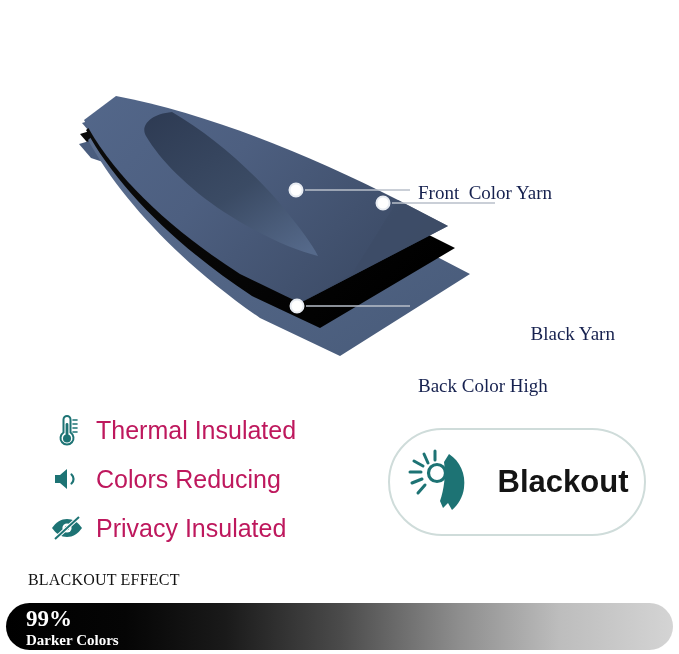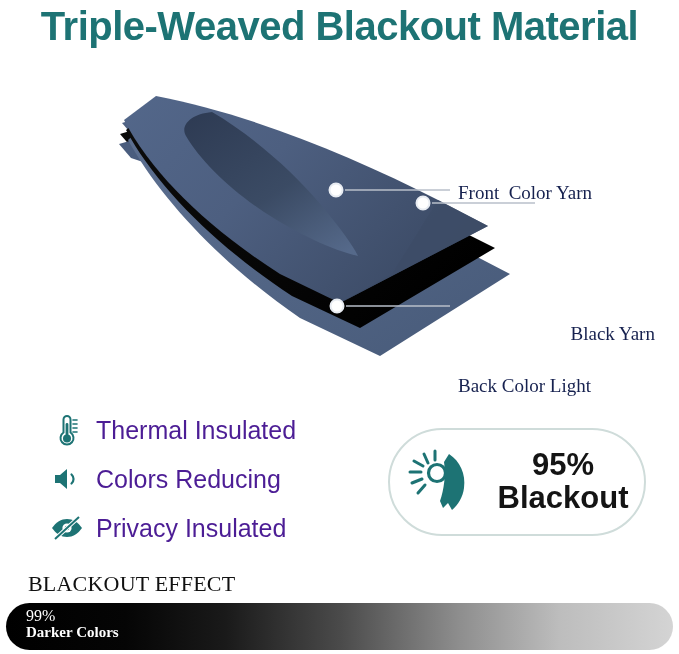--- a/index.html
+++ b/index.html
@@ -30,21 +30,20 @@
     color: #1d7374;
     white-space: nowrap;
   }
 
   
   #diagram {
     position: absolute;
     left: 0; top: 78px;
     width: 559px;
     height: 280px;
-    margin-left: 40px;
   }
   #diagram svg { display: block; }
 
   .lbl {
     position: absolute;
     font-family: "Liberation Serif", serif;
     color: #16214f;
     font-size: 19px;
     line-height: 1.18;
     white-space: pre;
@@ -70,21 +69,21 @@
     height: 38px;
     flex: 0 0 42px;
     display: flex;
     align-items: center;
     justify-content: center;
     color: #1d7374;
   }
   .feat-label {
     font-family: "Liberation Sans", sans-serif;
     font-size: 25px;
-    color: #4c1d95;
+    color: #be185d;
     margin-left: 8px;
     white-space: nowrap;
   }
 
   
   #badge {
     position: absolute;
     left: 388px; top: 428px;
     width: 258px;
     height: 108px;
@@ -113,21 +112,21 @@
     line-height: 1.05;
   }
   #badge-pct { font-size: 31px; display: block; }
   #badge-word { font-size: 31px; display: block; }
 
   
   #be-title {
     position: absolute;
     left: 28px; top: 571px;
     font-family: "Liberation Serif", serif;
-    font-size: 22px;
+    font-size: 16px;
     color: #111111;
     letter-spacing: 0.2px;
     white-space: nowrap;
   }
   #be-bar {
     position: absolute;
     left: 6px; top: 603px;
     width: 667px;
     height: 47px;
     border-radius: 24px;
@@ -137,30 +136,29 @@
     overflow: hidden;
   }
   .be-cell {
     position: absolute;
     top: 4px;
     font-family: "Liberation Serif", serif;
     line-height: 1.08;
   }
   #be-left { left: 20px; color: #ffffff; text-align: left; }
   #be-right { right: 22px; color: #000000; text-align: right; }
-  .be-pct { font-size: 16px; font-weight: normal; display: block; }
+  .be-pct { font-size: 23px; font-weight: bold; display: block; }
   .be-sub { font-size: 15px; font-weight: bold; display: block; }
   #be-right .be-sub { font-weight: normal; font-size: 15px; }
 </style>
 </head>
 <body>
 
 <div id="page">
 
-  <div id="title">Triple-Weaved Blackout Material</div>
 
   <div id="diagram">
     <svg width="679" height="280" viewBox="0 0 679 280" xmlns="http://www.w3.org/2000/svg">
       <defs>
         <linearGradient id="gTopSheet" x1="0" y1="0" x2="1" y2="0.5">
           <stop offset="0%" stop-color="#53678a"></stop>
           <stop offset="45%" stop-color="#4d5f80"></stop>
           <stop offset="100%" stop-color="#3c4b66"></stop>
         </linearGradient>
         <linearGradient id="gBackSheet" x1="0" y1="0" x2="1" y2="1">
@@ -213,21 +211,21 @@
         <line x1="306" y1="228" x2="410" y2="228"></line>
         <circle cx="297" cy="228" r="6.5" fill="#ffffff" stroke="#e8ecf2" stroke-width="2"></circle>
       </g>
     </svg>
 
     <div class="lbl" id="lbl-front">Front  Color Yarn</div>
     <div class="lbl" id="lbl-black">
       <br>
       <span>Black Yarn</span>
     </div>
-    <div class="lbl" id="lbl-back">Back Color Light</div>
+    <div class="lbl" id="lbl-back">Back Color High</div>
   </div>
 
   <div id="features">
 
     <div class="feat">
       <span class="feat-icon">
         <svg width="26" height="34" viewBox="0 0 26 34" fill="none" stroke="currentColor" stroke-width="2">
           <path d="M9.5 19.5V6.5a3.5 3.5 0 1 1 7 0v13a6.5 6.5 0 1 1-7 0Z"></path>
           <circle cx="13" cy="25.5" r="4" fill="currentColor" stroke="none"></circle>
           <rect x="11.6" y="10" width="2.8" height="13" rx="1.4" fill="currentColor" stroke="none"></rect>
@@ -277,21 +275,20 @@
           <line x1="10" y1="45" x2="17" y2="37"></line>
           <line x1="16" y1="6" x2="20" y2="15"></line>
           <line x1="27" y1="3" x2="27" y2="12"></line>
         </g>
         <circle cx="29" cy="25" r="8.5" fill="none" stroke="currentColor" stroke-width="3.2"></circle>
         <path d="M41 6 C52 13 58 26 56 40 C55 49 50 57 44 62 L40 55 L35 60 L32 53
                  C36 42 38 26 36 14 Z" fill="currentColor"></path>
       </svg>
     </span>
     <span id="badge-text">
-      <span id="badge-pct">95%</span>
       <span id="badge-word">Blackout</span>
     </span>
   </div>
 
   <div id="be-title">BLACKOUT EFFECT</div>
 
   <div id="be-bar">
     <div class="be-cell" id="be-left">
       <span class="be-pct">99%</span>
       <span class="be-sub">Darker Colors</span>

